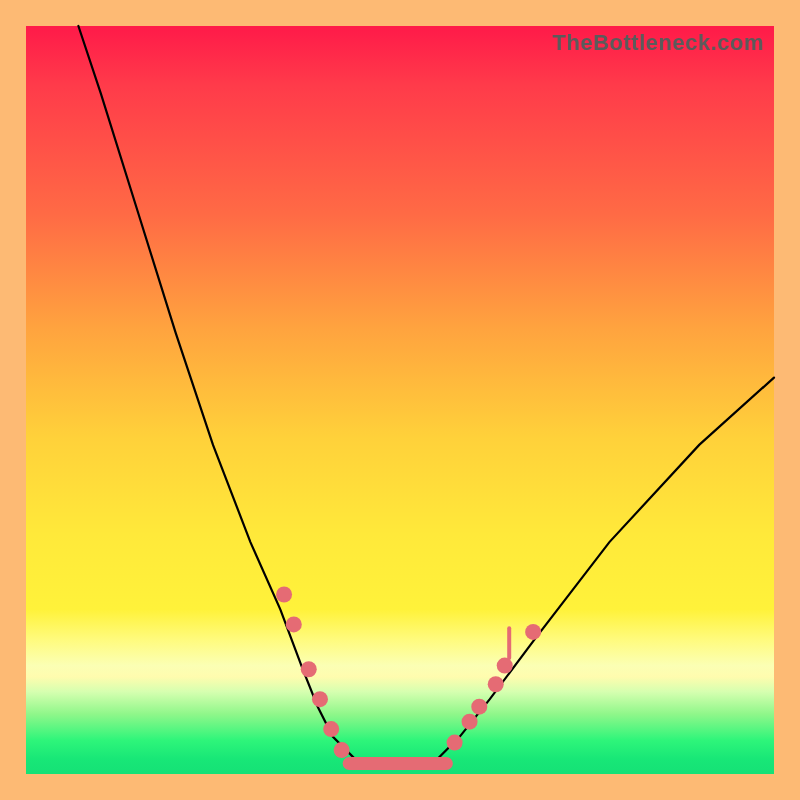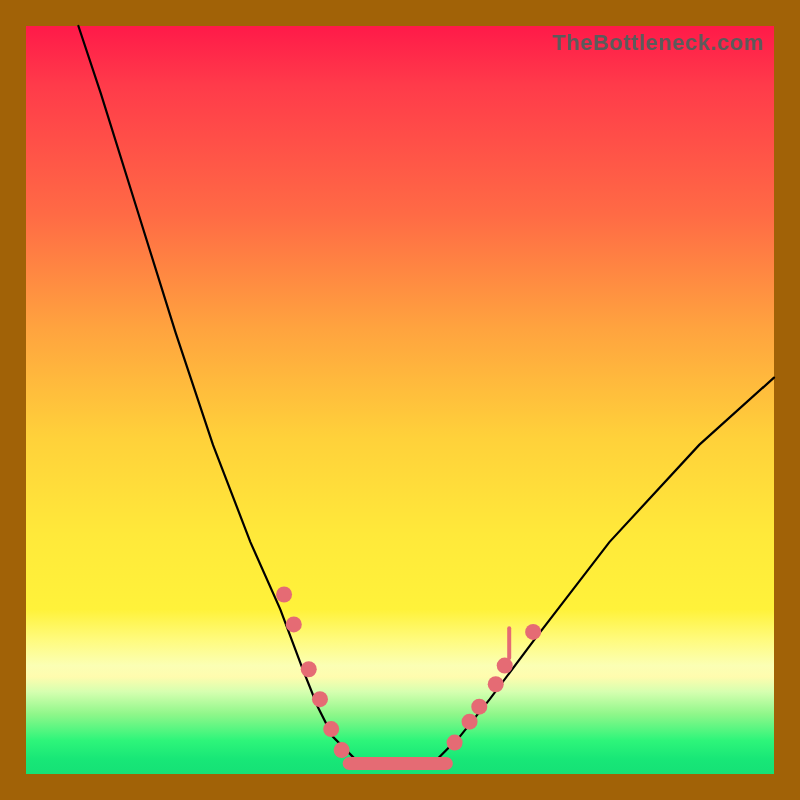--- a/index.html
+++ b/index.html
@@ -8,21 +8,21 @@
     width: 800px;
     height: 800px;
     background: #000;
     overflow: hidden;
     font-family: Arial, Helvetica, sans-serif;
   }
   .stage {
     position: relative;
     width: 800px;
     height: 800px;
-    background: #a16207;
+    background: #fdba74;
   }
   .plot {
     position: absolute;
     left: 26px;
     top: 26px;
     width: 748px;
     height: 748px;
     
     background: linear-gradient(
       to bottom,

